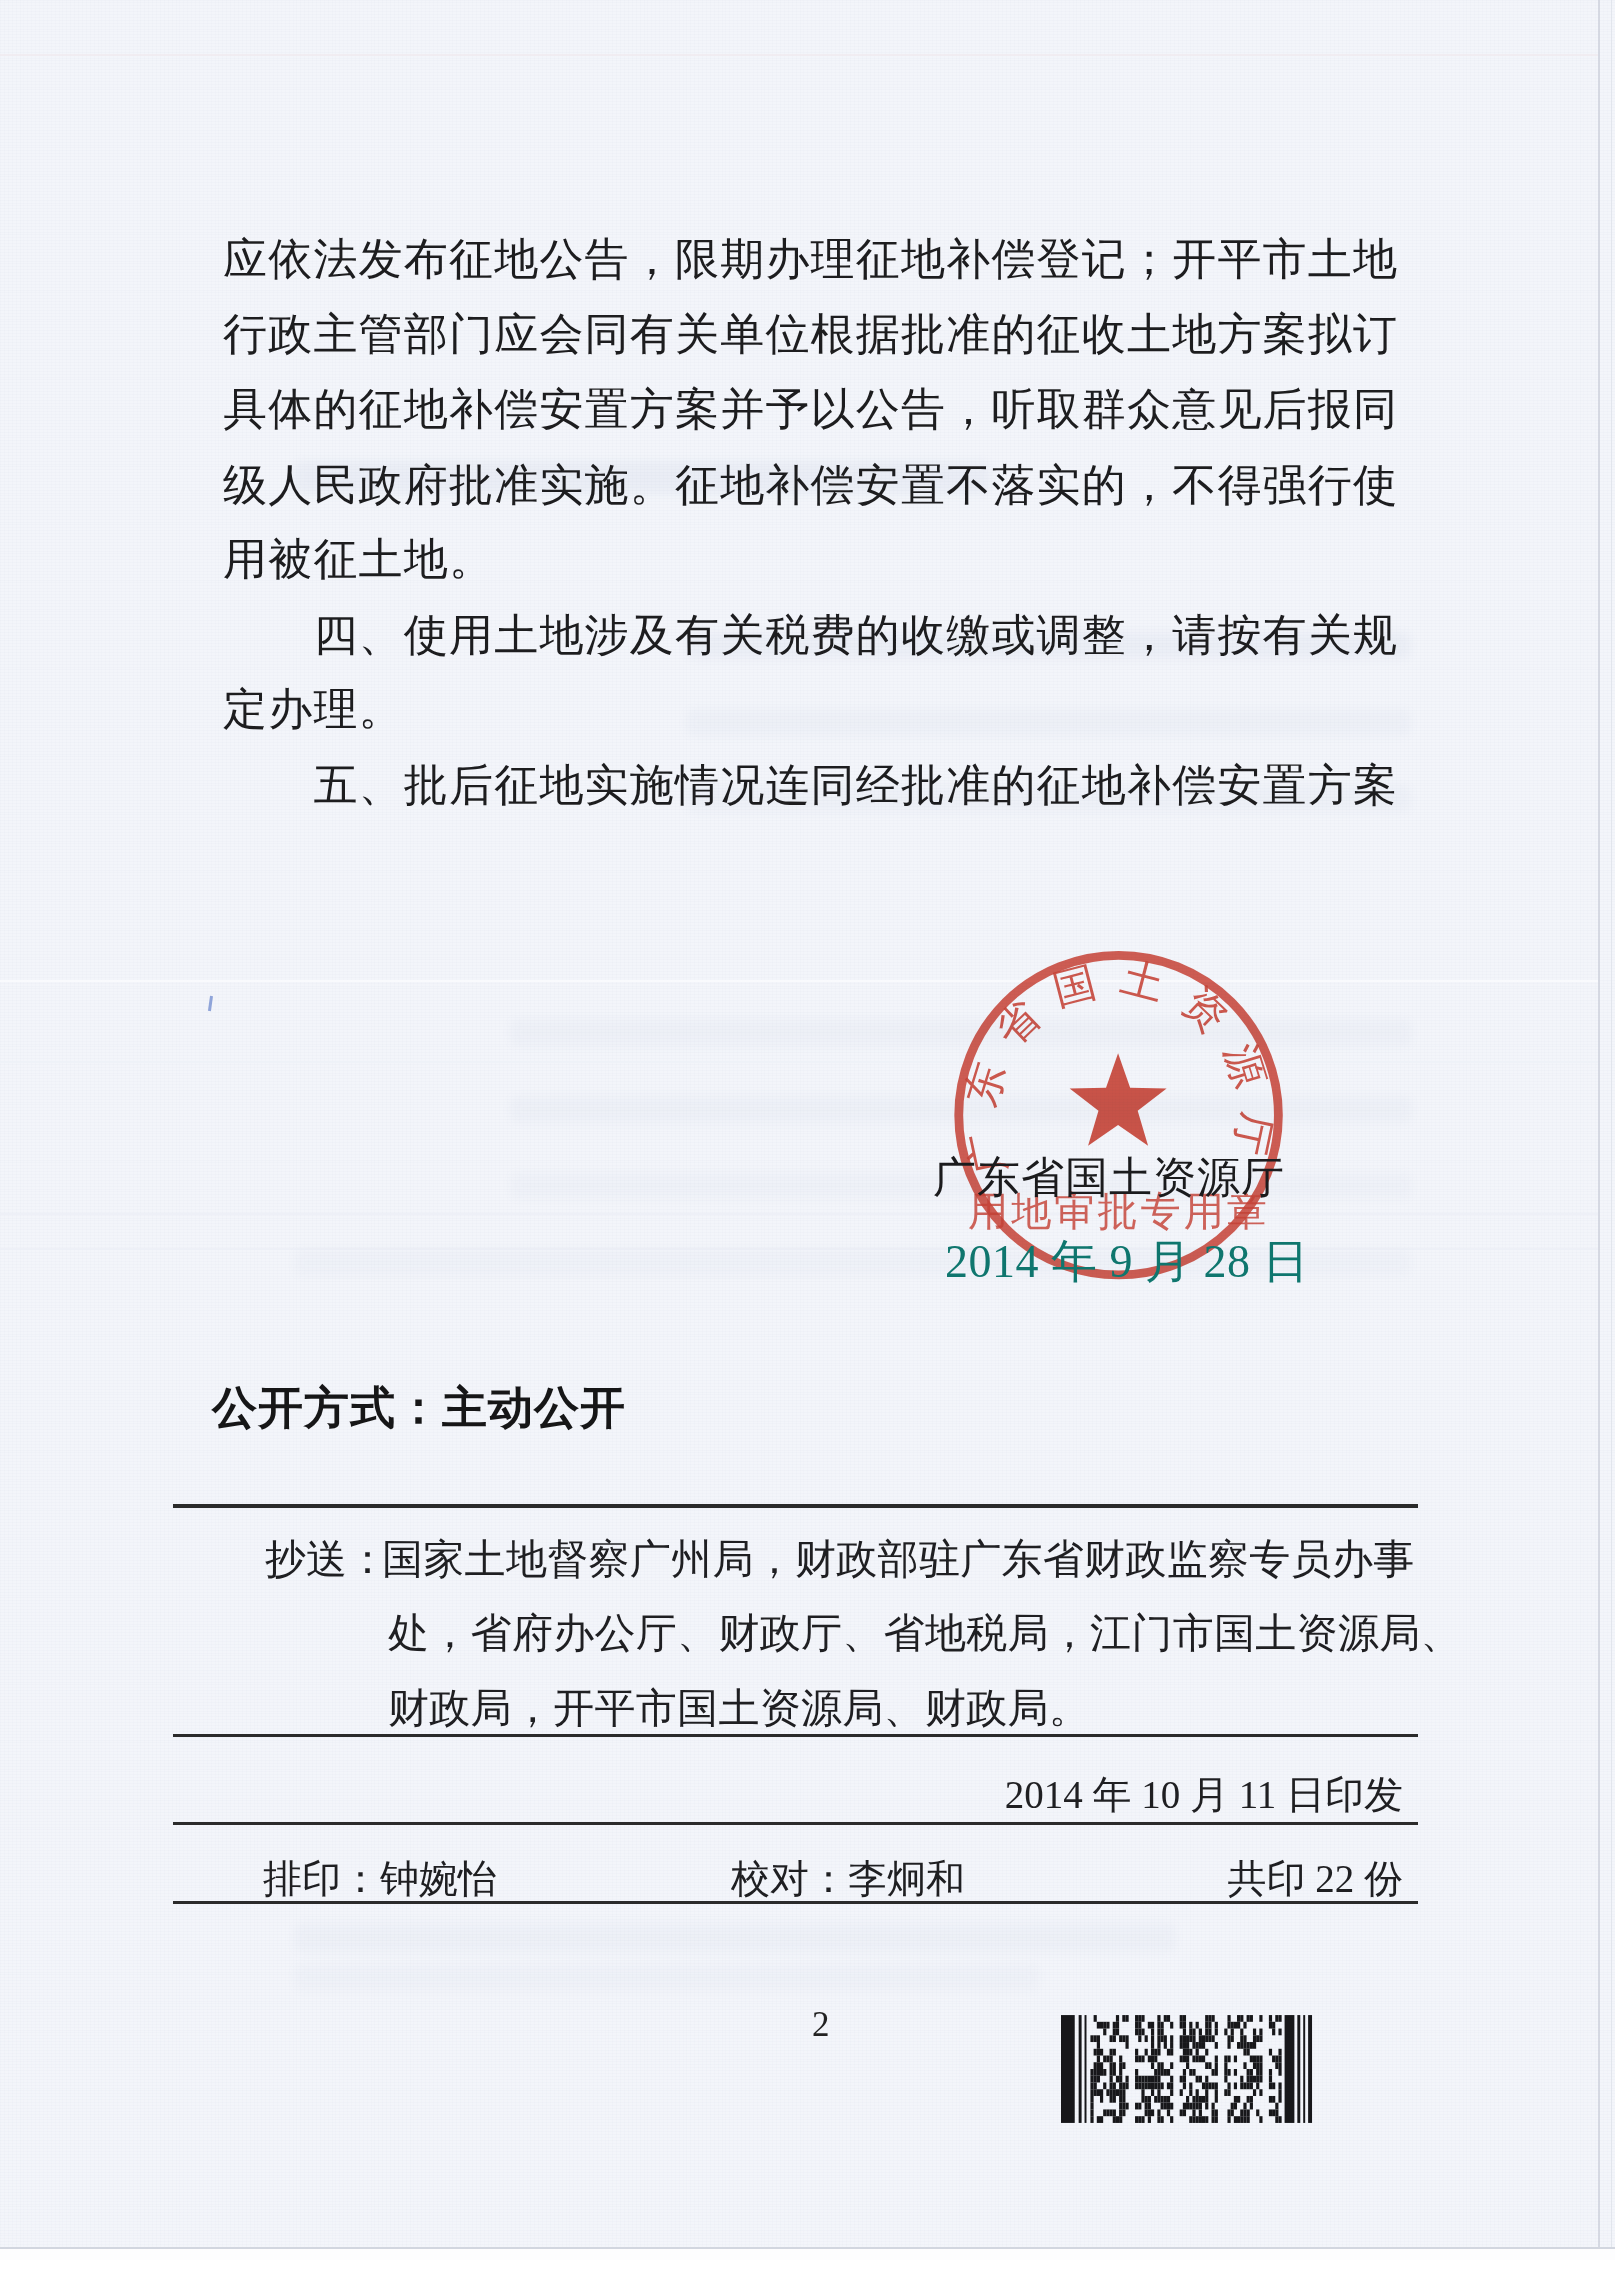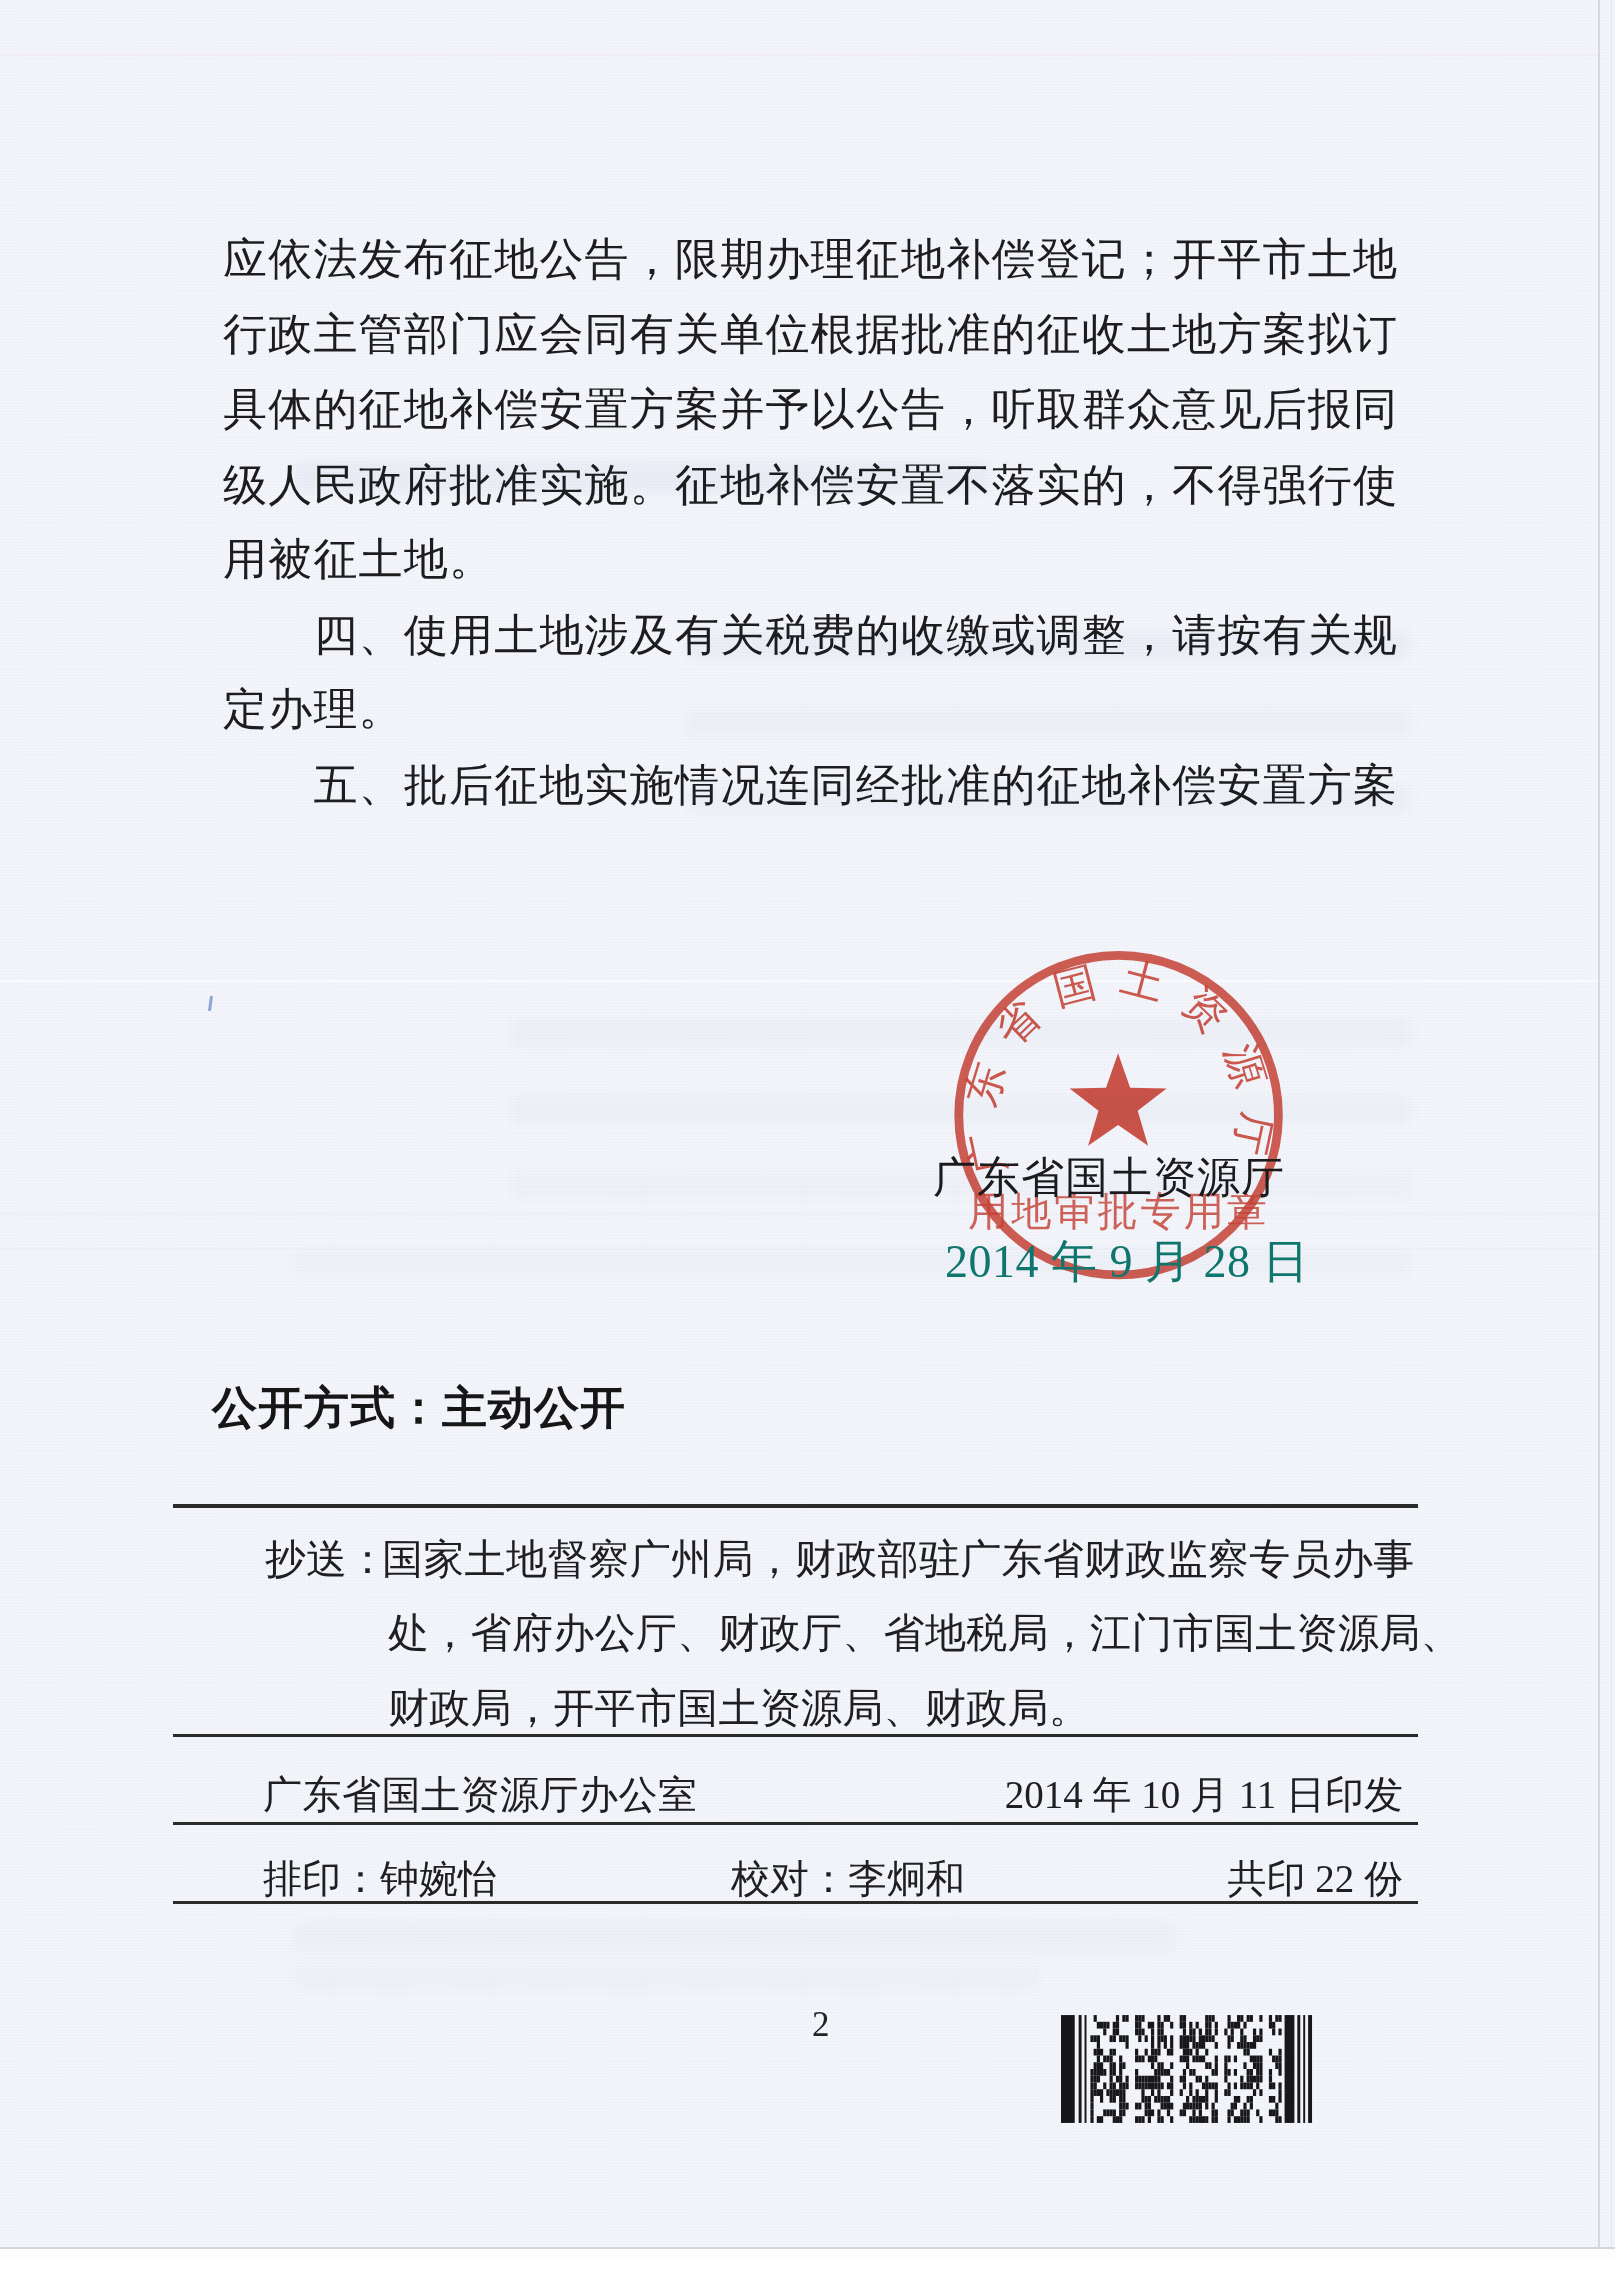--- a/index.html
+++ b/index.html
@@ -113,21 +113,20 @@
   <div class="sig-date">2014 年 9 月 28 日</div>
 
   <div class="publicity">公开方式：主动公开</div>
 
   <div class="rule" style="top:1504px;height:3.9px"></div>
   <div class="f-text cc-label" style="top:1532px">抄送：</div>
   <div class="f-text cc-line" style="left:382px;top:1532px">国家土地督察广州局，财政部驻广东省财政监察专员办事</div>
   <div class="f-text cc-line" style="left:388px;top:1606px">处，省府办公厅、财政厅、省地税局，江门市国土资源局、</div>
   <div class="f-text cc-line" style="left:388px;top:1681px">财政局，开平市国土资源局、财政局。</div>
   <div class="rule" style="top:1734px;height:2.9px"></div>
-  <div class="f-text issuer">广东省国土资源厅办公室</div>
   <div class="f-text print-date">2014 年 10 月 11 日印发</div>
   <div class="rule" style="top:1822px;height:2.9px"></div>
   <div class="f-text typeset">排印：钟婉怡</div>
   <div class="f-text proofread">校对：李炯和</div>
   <div class="f-text copies">共印 22 份</div>
   <div class="rule" style="top:1901px;height:2.9px"></div>
 
   <div class="pagenum">2</div>
   <svg class="barcode" width="253" height="108" viewBox="0 0 258 110">
     <g fill="#17171a">

